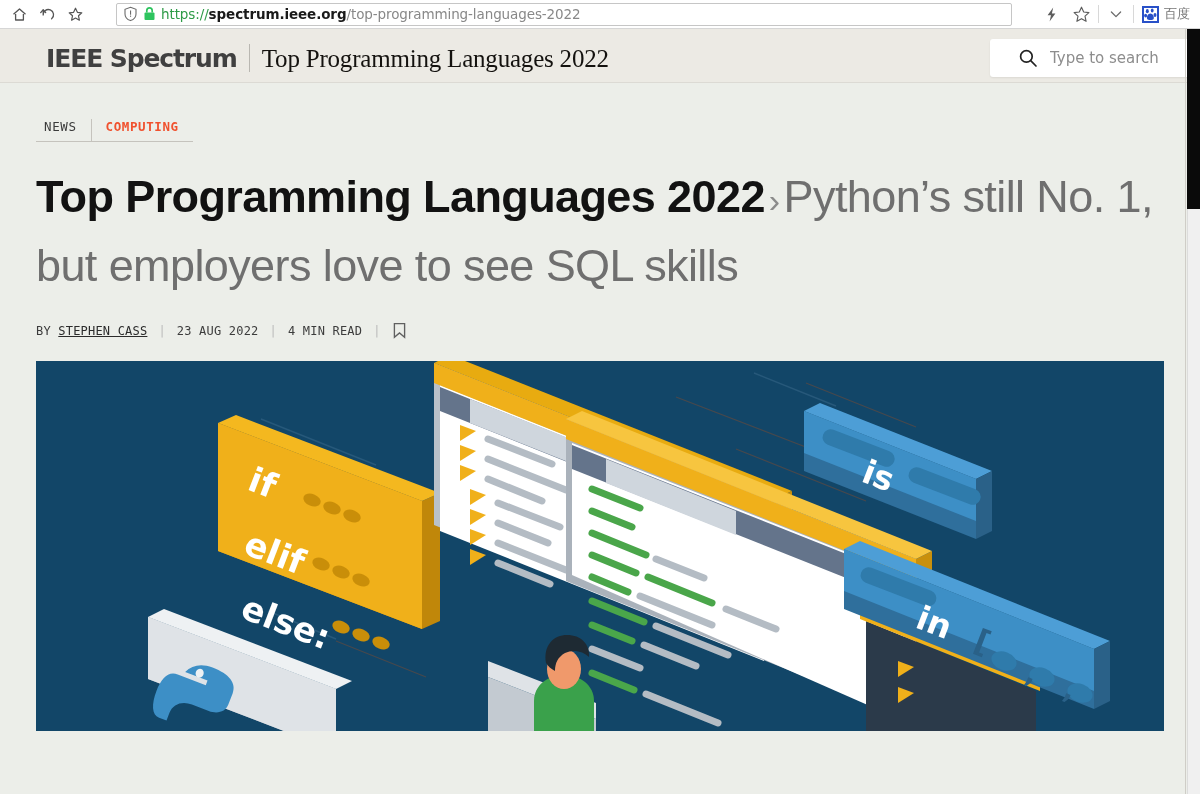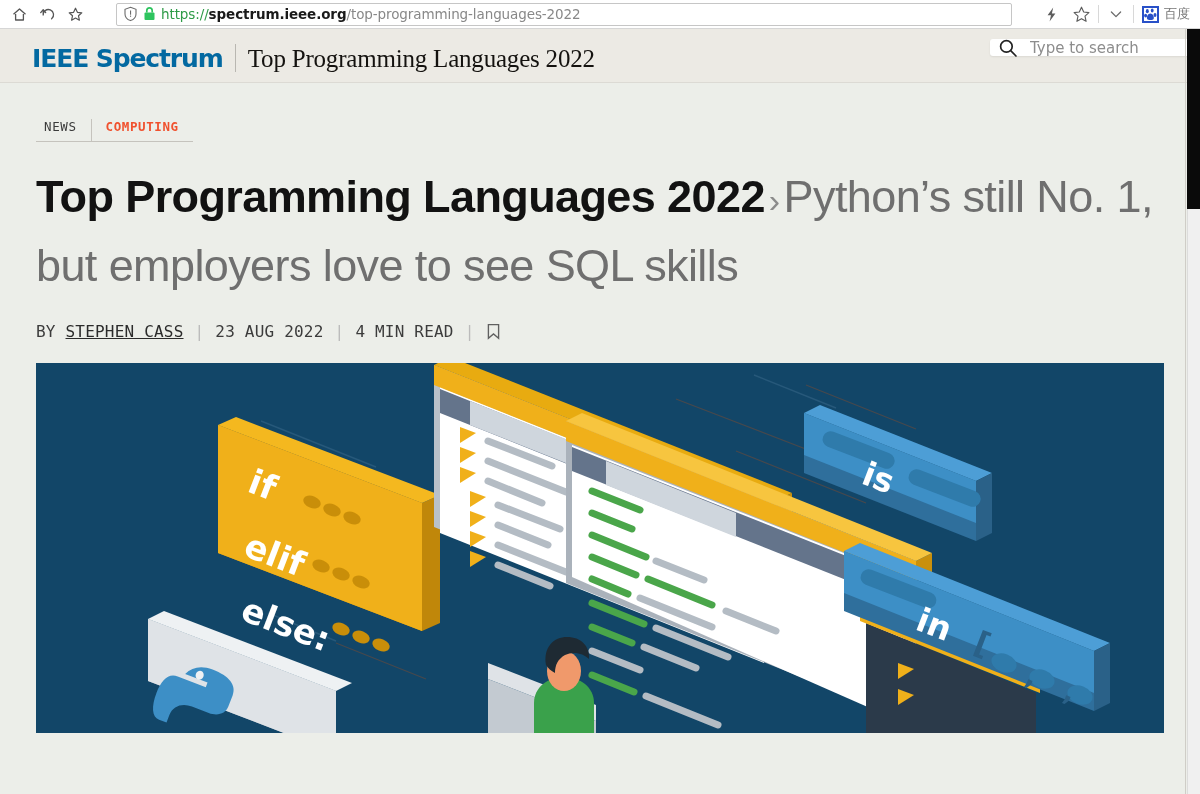--- a/index.html
+++ b/index.html
@@ -85,41 +85,42 @@
     background: #eceae4;
     display: flex; align-items: center;
     border-bottom: 1px solid #dcdad4;
   }
   #brand-lockup { display: flex; align-items: baseline; padding-left: 32px; }
   #brand {
     font-family: "DejaVu Sans", sans-serif;
     font-weight: bold;
     font-size: 25px;
     letter-spacing: -1.1px;
-    color: #0369a1;
+    color: #404040;
     white-space: nowrap;
+    margin-left: 14px;
   }
   #brand-rule {
     width: 1px; height: 28px; background: #b9b7b1;
     margin: 0 12px; position: relative; top: 5px;
   }
   #section-title {
     font-family: "Liberation Serif", serif;
     font-size: 25px;
     color: #14120f;
     white-space: nowrap;
     letter-spacing: -0.2px;
   }
   #search-wrap {
     position: absolute; right: 0; top: 10px;
-    width: 210px; height: 17px;
+    width: 210px; height: 38px;
     background: #ffffff;
     border-radius: 3px 0 0 3px;
     display: flex; align-items: center;
-    padding-left: 8px;
+    padding-left: 28px;
     box-shadow: 0 1px 2px rgba(0,0,0,0.08);
   }
   #search-input {
     border: none; outline: none; background: transparent;
     font-family: "DejaVu Sans", sans-serif;
     font-size: 15px; color: #555;
     margin-left: 12px; width: 150px;
   }
   #search-input::placeholder { color: #8d8d8d; }
 
@@ -168,21 +169,21 @@
     max-width: 1130px;
   }
   #headline .kicker { font-weight: bold; color: #121212; }
   #headline .chev { color: #8b8b8b; font-weight: normal; font-size: 34px; padding: 0 4px; }
   #headline .deck { color: #6f6f6f; font-weight: normal; }
 
   #byline {
     margin-top: 24px;
     display: flex; align-items: center;
     font-family: "DejaVu Sans Mono", monospace;
-    font-size: 16px;
+    font-size: 12px;
     color: #3c3c3c;
     letter-spacing: 0.2px;
   }
   #byline .sep { color: #bbb; margin: 0 11px; }
   #author { text-decoration: underline; cursor: pointer; color: #2b2b2b; }
   #bookmark-btn { display: flex; align-items: center; cursor: pointer; }
 
   
   #hero {
     position: relative;

